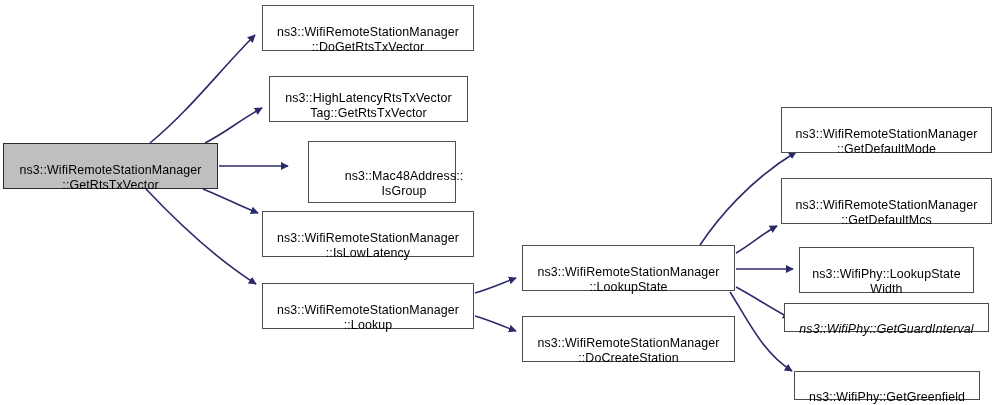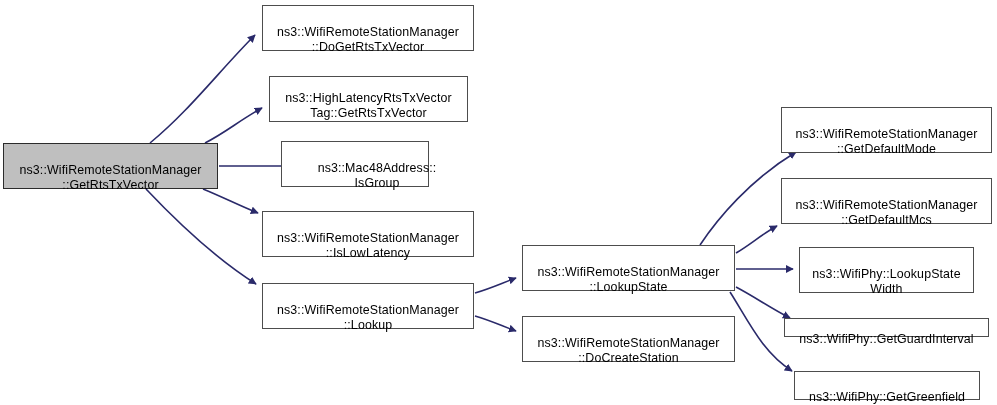--- a/index.html
+++ b/index.html
@@ -86,21 +86,21 @@
   <div class="node" style="left:262px; top:5px; width:212px; height:46px;">
     <span class="label">ns3::WifiRemoteStationManager
 ::DoGetRtsTxVector</span>
   </div>
 
   <div class="node" style="left:269px; top:76px; width:199px; height:46px;align-items:flex-end;">
     <span class="label">ns3::HighLatencyRtsTxVector
 Tag::GetRtsTxVector</span>
   </div>
 
-  <div class="node" style="left:281px; top:141px; width:148px; height:46px;padding-left:44px;">
+  <div class="node" style="left:308px; top:141px; width:148px; height:62px;padding-left:44px;">
     <span class="label">ns3::Mac48Address::
 IsGroup</span>
   </div>
 
   <div class="node" style="left:262px; top:211px; width:212px; height:46px;">
     <span class="label">ns3::WifiRemoteStationManager
 ::IsLowLatency</span>
   </div>
 
   <div class="node" style="left:262px; top:283px; width:212px; height:46px;">
@@ -126,21 +126,21 @@
   <div class="node" style="left:781px; top:178px; width:211px; height:46px;">
     <span class="label">ns3::WifiRemoteStationManager
 ::GetDefaultMcs</span>
   </div>
 
   <div class="node" style="left:799px; top:247px; width:175px; height:46px;">
     <span class="label">ns3::WifiPhy::LookupState
 Width</span>
   </div>
 
-  <div class="node" style="left:784px; top:318px; width:205px; height:19px;">
+  <div class="node" style="left:784px; top:303px; width:205px; height:29px;font-style:italic;">
     <span class="label">ns3::WifiPhy::GetGuardInterval</span>
   </div>
 
   <div class="node" style="left:794px; top:371px; width:186px; height:29px;">
     <span class="label">ns3::WifiPhy::GetGreenfield</span>
   </div>
 
 </div>
 
 </body></html>

